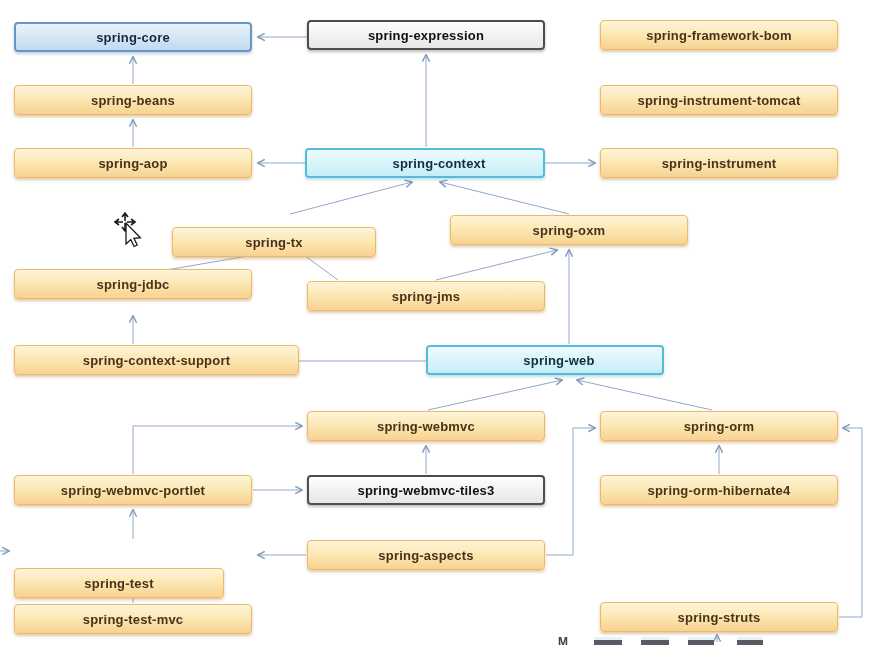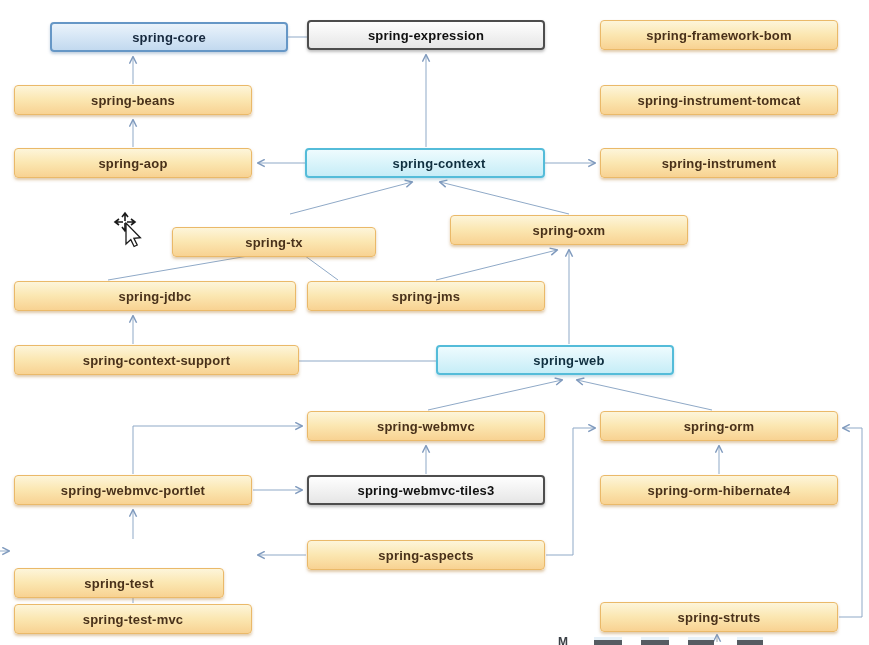--- a/index.html
+++ b/index.html
@@ -6,21 +6,21 @@
   .canvas{position:relative;width:869px;height:645px;background:#ffffff;overflow:hidden;
           font-family:"Liberation Sans",sans-serif;}
   .node{position:absolute;height:30px;box-sizing:border-box;border-radius:4px;
         display:flex;align-items:center;justify-content:center;
         font-weight:bold;font-size:13px;letter-spacing:.2px;white-space:nowrap;}
   .orange{background:linear-gradient(180deg,#fdf5da 0%,#fbe7b2 48%,#f8d292 100%);
           border:1px solid #eab969;color:#49311a;
           box-shadow:0 2px 3px rgba(193,150,88,.5);}
   .blue{background:linear-gradient(180deg,#eaf3fb 0%,#c2d9ef 100%);
         border:2px solid #6697c6;color:#16283d;
-        box-shadow:0 2px 3px rgba(120,150,185,.45);margin-left:36px;}
+        box-shadow:0 2px 3px rgba(120,150,185,.45);}
   .cyan{background:linear-gradient(180deg,#eefbfe 0%,#c6edf7 100%);
         border:2px solid #54bcd9;color:#0f2f3f;
         box-shadow:0 2px 3px rgba(110,170,195,.4);padding-left:28px;}
   .plain{background:linear-gradient(180deg,#fefefe 0%,#e6e6e6 100%);
          border:2px solid #4d4d4d;color:#101010;
          box-shadow:0 2px 3px rgba(110,110,110,.45);}
   svg.edges{position:absolute;left:0;top:0;pointer-events:none;}
   .cursor{position:absolute;left:105px;top:208px;pointer-events:none;}
   .strip-item{position:absolute;top:637px;height:8px;
               background:linear-gradient(180deg,#e7f1f8 0%,#e7f1f8 34%,#565c62 34%,#565c62 100%);}
@@ -72,24 +72,24 @@
   <div class="node blue" style="left:14px;top:22px;width:238px">spring-core</div>
   <div class="node plain" style="left:307px;top:20px;width:238px">spring-expression</div>
   <div class="node orange" style="left:600px;top:20px;width:238px">spring-framework-bom</div>
   <div class="node orange" style="left:14px;top:85px;width:238px">spring-beans</div>
   <div class="node orange" style="left:600px;top:85px;width:238px">spring-instrument-tomcat</div>
   <div class="node orange" style="left:14px;top:148px;width:238px">spring-aop</div>
   <div class="node cyan" style="left:305px;top:148px;width:240px">spring-context</div>
   <div class="node orange" style="left:600px;top:148px;width:238px">spring-instrument</div>
   <div class="node orange" style="left:172px;top:227px;width:204px">spring-tx</div>
   <div class="node orange" style="left:450px;top:215px;width:238px">spring-oxm</div>
-  <div class="node orange" style="left:14px;top:281px;width:282px">spring-jdbc</div>
+  <div class="node orange" style="left:14px;top:269px;width:238px">spring-jdbc</div>
   <div class="node orange" style="left:307px;top:281px;width:238px">spring-jms</div>
   <div class="node orange" style="left:14px;top:345px;width:285px">spring-context-support</div>
-  <div class="node cyan" style="left:436px;top:345px;width:238px">spring-web</div>
+  <div class="node cyan" style="left:426px;top:345px;width:238px">spring-web</div>
   <div class="node orange" style="left:307px;top:411px;width:238px">spring-webmvc</div>
   <div class="node orange" style="left:600px;top:411px;width:238px">spring-orm</div>
   <div class="node orange" style="left:14px;top:475px;width:238px">spring-webmvc-portlet</div>
   <div class="node plain" style="left:307px;top:475px;width:238px">spring-webmvc-tiles3</div>
   <div class="node orange" style="left:600px;top:475px;width:238px">spring-orm-hibernate4</div>
   <div class="node orange" style="left:14px;top:568px;width:210px">spring-test</div>
   <div class="node orange" style="left:307px;top:540px;width:238px">spring-aspects</div>
   <div class="node orange" style="left:14px;top:604px;width:238px">spring-test-mvc</div>
   <div class="node orange" style="left:600px;top:602px;width:238px">spring-struts</div>
 

